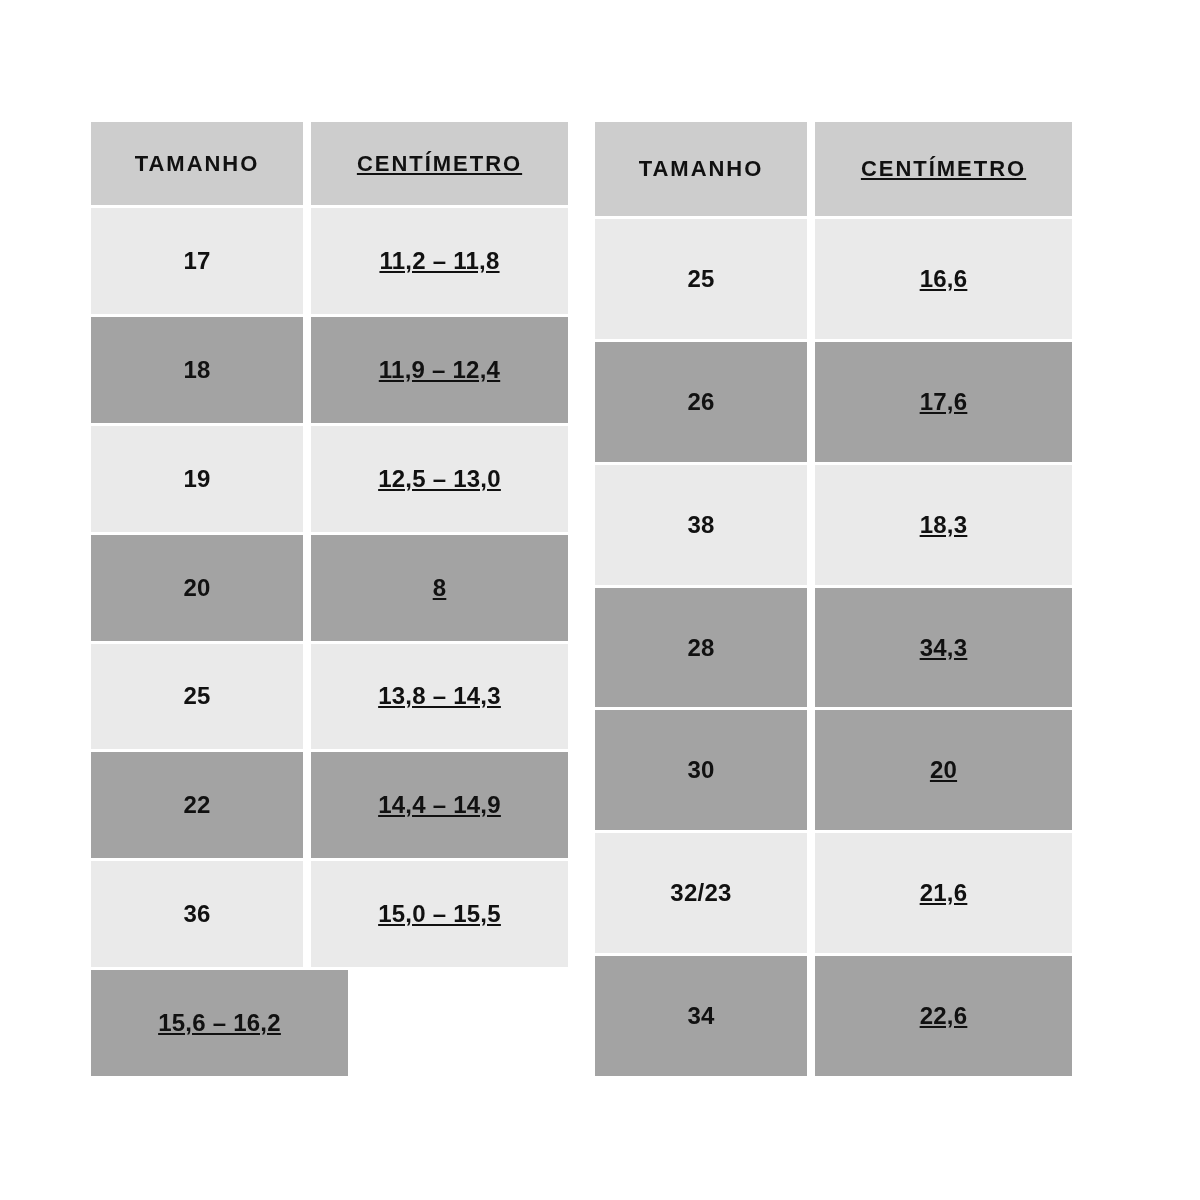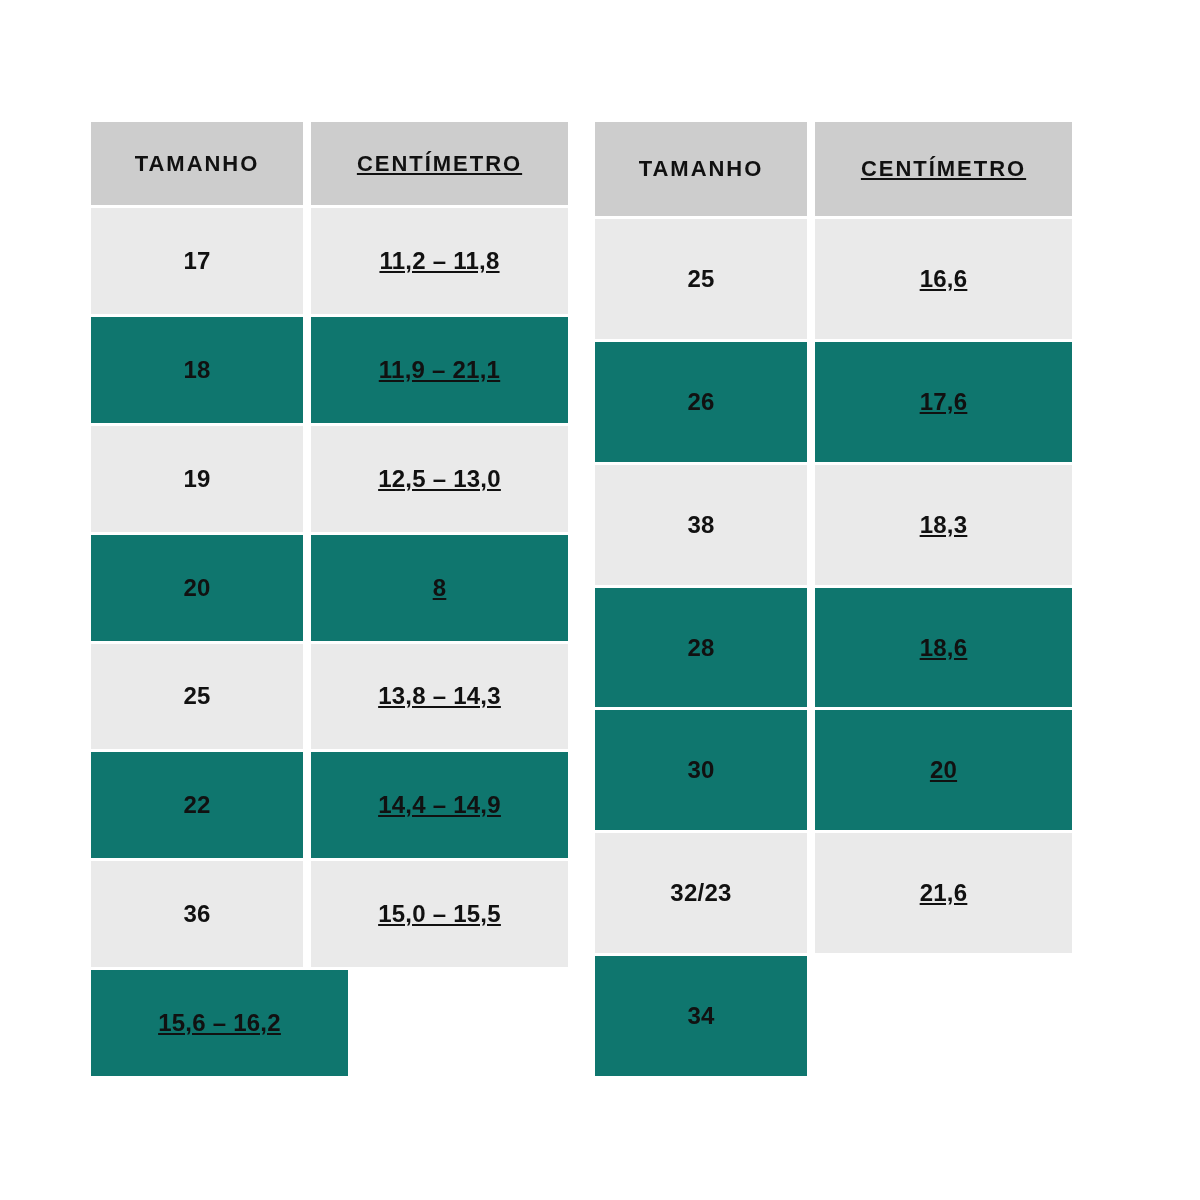--- a/index.html
+++ b/index.html
@@ -73,21 +73,21 @@
     background: #cdcdcd;
     font-size: 22px;
     letter-spacing: 0.09em;
   }
 
   .body-row.shade-light .cell {
     background: #eaeaea;
   }
 
   .body-row.shade-dark .cell {
-    background: #0f766e;
+    background: #a3a3a3;
   }
 
   .body-row .cell {
     font-size: 24px;
     letter-spacing: 0.01em;
   }
 </style>
 </head>
 <body>
 
@@ -99,21 +99,21 @@
         <div class="cell col-size">TAMANHO</div>
         <div class="cell col-cm">CENTÍMETRO</div>
       </div>
 
       <div class="table-row body-row shade-light">
         <div class="cell col-size">17</div>
         <div class="cell col-cm">11,2 – 11,8</div>
       </div>
       <div class="table-row body-row shade-dark">
         <div class="cell col-size">18</div>
-        <div class="cell col-cm">11,9 – 21,1</div>
+        <div class="cell col-cm">11,9 – 12,4</div>
       </div>
       <div class="table-row body-row shade-light">
         <div class="cell col-size">19</div>
         <div class="cell col-cm">12,5 – 13,0</div>
       </div>
       <div class="table-row body-row shade-dark">
         <div class="cell col-size">20</div>
         <div class="cell col-cm">8</div>
       </div>
       <div class="table-row body-row shade-light">
@@ -146,29 +146,30 @@
       <div class="table-row body-row shade-dark">
         <div class="cell col-size">26</div>
         <div class="cell col-cm">17,6</div>
       </div>
       <div class="table-row body-row shade-light">
         <div class="cell col-size">38</div>
         <div class="cell col-cm">18,3</div>
       </div>
       <div class="table-row body-row shade-dark">
         <div class="cell col-size">28</div>
-        <div class="cell col-cm">18,6</div>
+        <div class="cell col-cm">34,3</div>
       </div>
       <div class="table-row body-row shade-dark">
         <div class="cell col-size">30</div>
         <div class="cell col-cm">20</div>
       </div>
       <div class="table-row body-row shade-light">
         <div class="cell col-size">32/23</div>
         <div class="cell col-cm">21,6</div>
       </div>
       <div class="table-row body-row shade-dark">
         <div class="cell col-size">34</div>
+        <div class="cell col-cm">22,6</div>
       </div>
     </div>
 
   </div>
 </div>
 
 </body></html>

